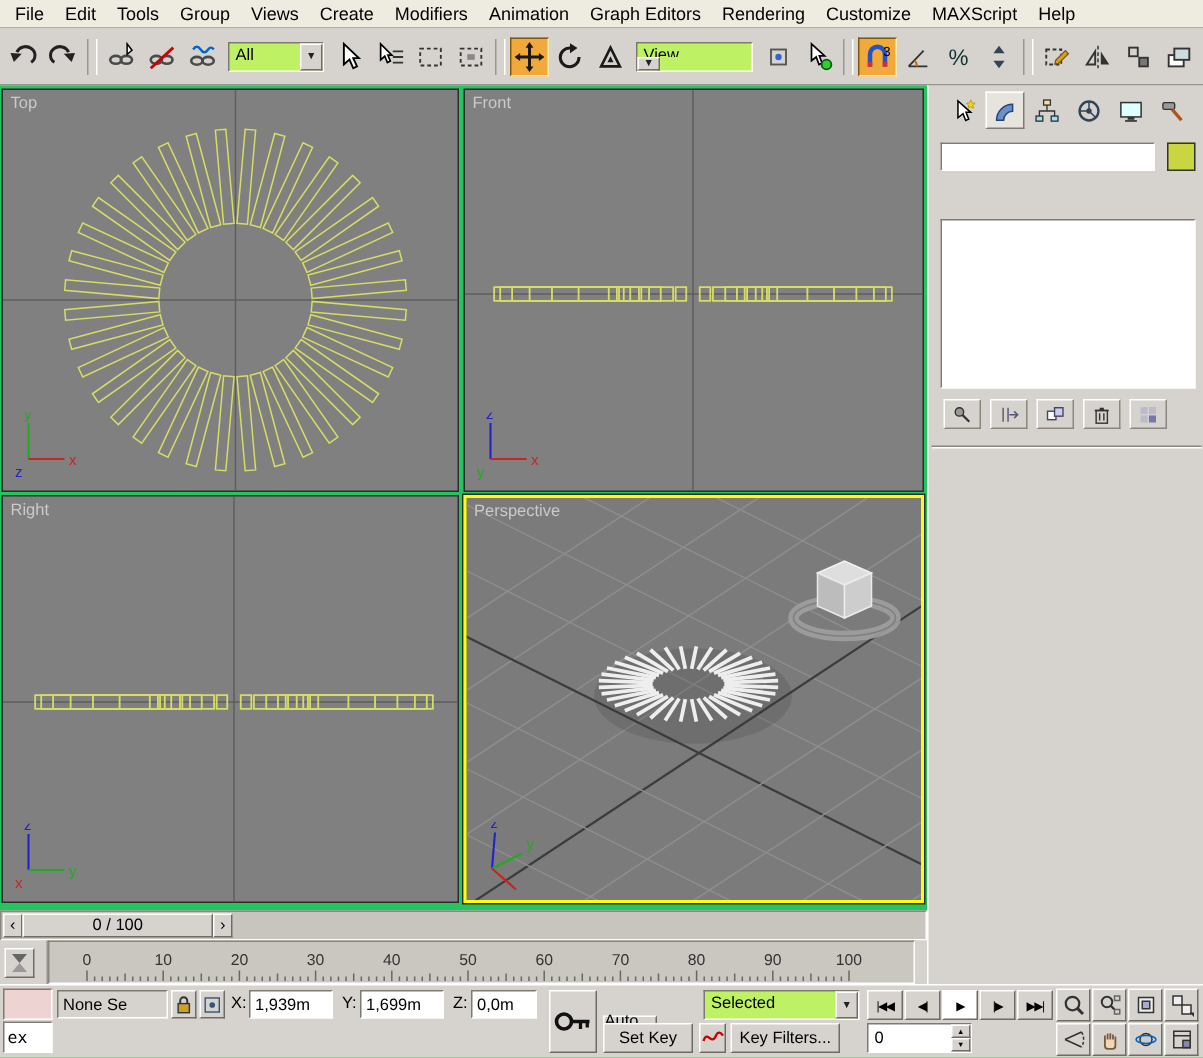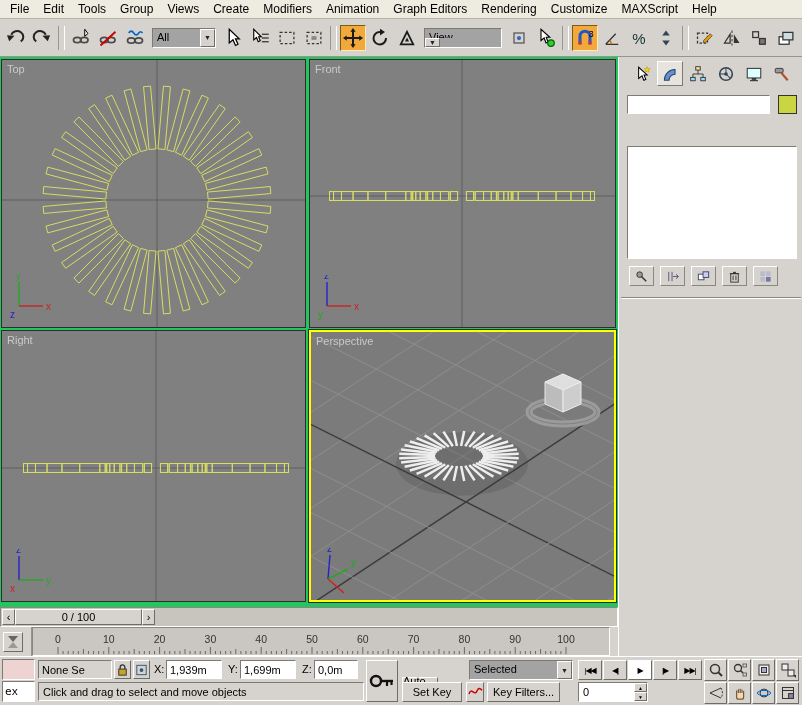--- a/index.html
+++ b/index.html
@@ -8,21 +8,21 @@
 
   
   #menu-bar{position:absolute;left:0;top:0;width:802px;height:19px;background:#eeece1;border-bottom:1px solid #b6b2a6;display:flex;align-items:center;padding-left:3px;}
   .menu-item{padding:2px 7px;font-size:12px;white-space:nowrap;cursor:default;}
 
   
   #toolbar{position:absolute;left:0;top:19px;width:802px;height:38px;background:#d6d3ce;border-bottom:1px solid #97948b;display:flex;align-items:center;padding:0 2px;gap:1px;overflow:hidden;}
   .tbtn{width:26px;height:26px;flex:0 0 auto;display:flex;align-items:center;justify-content:center;border:1px solid transparent;}
   .tbtn.active{background:#f0a93a;border:1px solid;border-color:#7c5c12 #ffe9b4 #ffe9b4 #7c5c12;}
   .tsep{width:7px;height:24px;flex:0 0 auto;border-left:1px solid #9a978e;border-right:1px solid #fff;margin:0 2px;}
-  .combo{height:20px;flex:0 0 auto;background:#a3a3a3;border:1px solid;border-color:#7d7a73 #fff #fff #7d7a73;display:flex;align-items:stretch;margin:0 3px;}
+  .combo{height:20px;flex:0 0 auto;background:#bef264;border:1px solid;border-color:#7d7a73 #fff #fff #7d7a73;display:flex;align-items:stretch;margin:0 3px;}
   .combo .cval{flex:1;padding:2px 3px 0 4px;font-size:11px;white-space:nowrap;overflow:hidden;}
   .combo .carrow{width:15px;background:#d6d3ce;border:1px solid;border-color:#fff #716e66 #716e66 #fff;display:flex;align-items:center;justify-content:center;font-size:7px;color:#222;}
 
   
   #viewport-area{position:absolute;left:0;top:57px;width:618px;height:550px;background:#22c55e;}
   .vp{position:absolute;background:#808080;overflow:hidden;}
   #vp-top{left:1px;top:2px;width:305px;height:269px;border:1px solid #2d2d2d;}
   #vp-front{left:309px;top:2px;width:307px;height:269px;border:1px solid #2d2d2d;}
   #vp-right{left:1px;top:273px;width:305px;height:272px;border:1px solid #2d2d2d;}
   #vp-persp{left:309px;top:273px;width:307px;height:272px;border:2px solid #ffff00;background:#7b7b7b;box-shadow:0 0 0 1px #2d2d2d;}
@@ -813,14 +813,13 @@
         </svg>
       </div>
       <div class="nav-btn">
         <svg width="16" height="16" viewBox="0 0 16 16">
           <rect x="2.5" y="2.5" width="11" height="11" fill="none" stroke="#333"></rect>
           <line x1="2.5" y1="5.5" x2="13.5" y2="5.5" stroke="#333"></line>
           <rect x="8.6" y="8.6" width="4.8" height="4.8" fill="#88a" stroke="#333"></rect>
         </svg>
       </div>
     </div>
-  <div class="sb sunken" id="prompt-bar">Click and drag to select and move objects</div>
 </div>
 
 </body></html>

